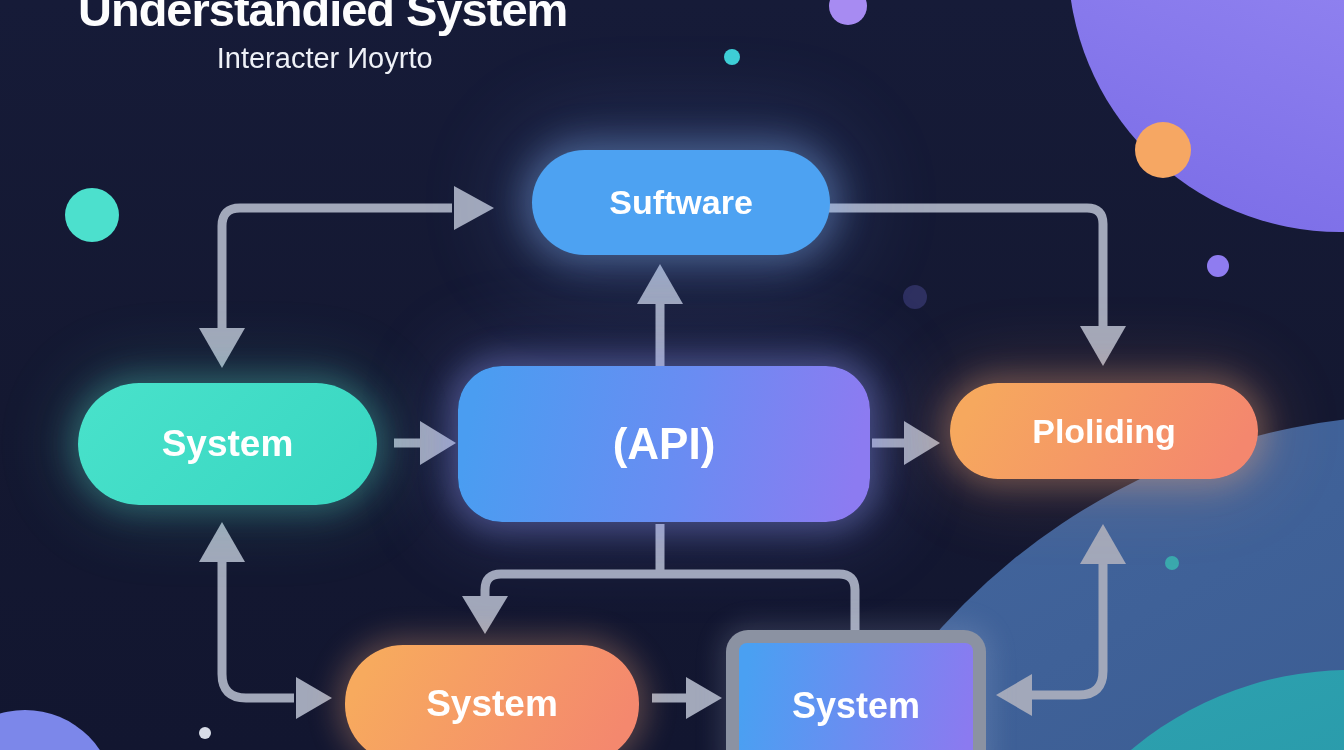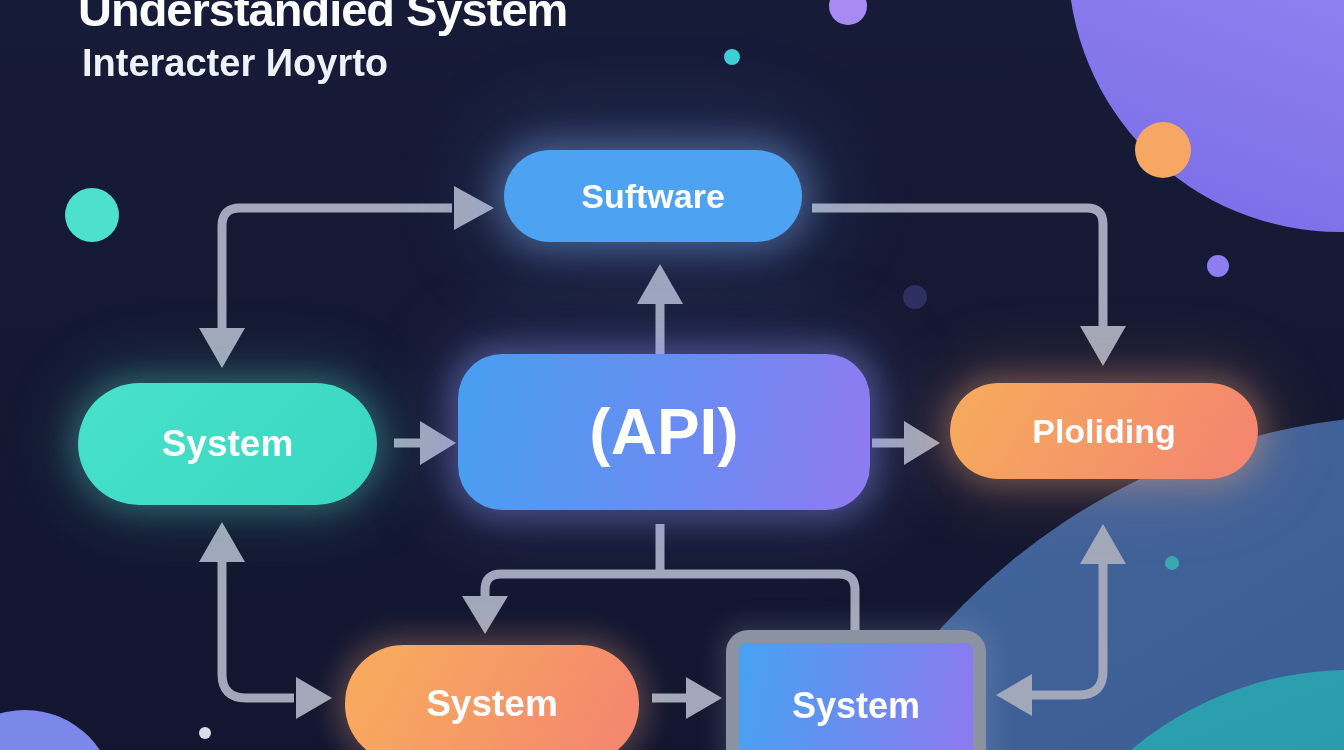--- a/index.html
+++ b/index.html
@@ -24,38 +24,38 @@
   .dot-purple-tm{left:829px;top:-13px;width:38px;height:38px;background:#a78bf2;}
   .dot-orange-tr{left:1135px;top:122px;width:56px;height:56px;background:#f6a763;}
   .dot-purple-r{left:1207px;top:255px;width:22px;height:22px;background:#8f7cf0;}
   .dot-dark-m{left:903px;top:285px;width:24px;height:24px;background:#2e3060;}
   .dot-teal-br{left:1165px;top:556px;width:14px;height:14px;background:#3aa9ad;}
   .dot-white-bl{left:199px;top:727px;width:12px;height:12px;background:#d9dde8;}
 
   
   .title-wrap{left:78px;top:-16px;color:#fdfdfe;z-index:5;}
   .title-line1{font-size:47px;font-weight:800;letter-spacing:-1px;line-height:1.1;}
-  .title-line2{font-size:38px;font-weight:700;letter-spacing:0;color:#eef1f7;margin-top:6px;margin-left:4px;}
+  .title-line2{font-size:29px;font-weight:400;letter-spacing:0;color:#eef1f7;margin-top:6px;margin-left:4px;text-align:center;}
 
   
   #connector-layer{position:absolute;left:0;top:0;width:1344px;height:750px;z-index:2;}
   .conn{fill:none;stroke:#a2a8ba;stroke-width:9;stroke-linecap:butt;}
   .head{fill:#a2a8ba;stroke:none;}
 
   
   .node{position:absolute;display:flex;align-items:center;justify-content:center;
         color:#ffffff;font-weight:700;z-index:3;}
-  .node-software{left:504px;top:150px;width:298px;height:92px;border-radius:60px;
+  .node-software{left:532px;top:150px;width:298px;height:105px;border-radius:60px;
      background:#4da2f2;font-size:34px;
      box-shadow:0 0 34px 10px rgba(140,190,255,.35),0 0 90px 30px rgba(120,160,255,.16);}
   .node-system-left{left:78px;top:383px;width:299px;height:122px;border-radius:61px;
      background:linear-gradient(135deg,#49e2cb 0%,#38d6c1 100%);font-size:37px;
      box-shadow:0 0 30px 8px rgba(90,230,210,.28),0 0 70px 20px rgba(90,220,200,.12);}
-  .node-api{left:458px;top:354px;width:412px;height:156px;border-radius:44px;
-     background:linear-gradient(100deg,#4a9df1 5%,#6a8cf2 55%,#8c7bf1 95%);font-size:64px;font-weight:800;
+  .node-api{left:458px;top:366px;width:412px;height:156px;border-radius:44px;
+     background:linear-gradient(100deg,#4a9df1 5%,#6a8cf2 55%,#8c7bf1 95%);font-size:44px;font-weight:800;
      box-shadow:0 0 30px 10px rgba(150,160,255,.33),0 0 80px 26px rgba(130,140,250,.15);}
   .node-ploliding{left:950px;top:383px;width:308px;height:96px;border-radius:60px;
      background:linear-gradient(120deg,#f6a85e 10%,#f4876e 90%);font-size:34px;
      box-shadow:0 0 30px 8px rgba(255,175,125,.3),0 0 70px 22px rgba(255,160,110,.13);}
   .node-system-bottom{left:345px;top:645px;width:294px;height:118px;border-radius:58px;
      background:linear-gradient(120deg,#f7aa5e 10%,#f4886e 90%);font-size:37px;
      box-shadow:0 0 30px 8px rgba(255,175,125,.3);}
 
   
   .device{position:absolute;left:726px;top:630px;width:260px;height:150px;border-radius:22px;

